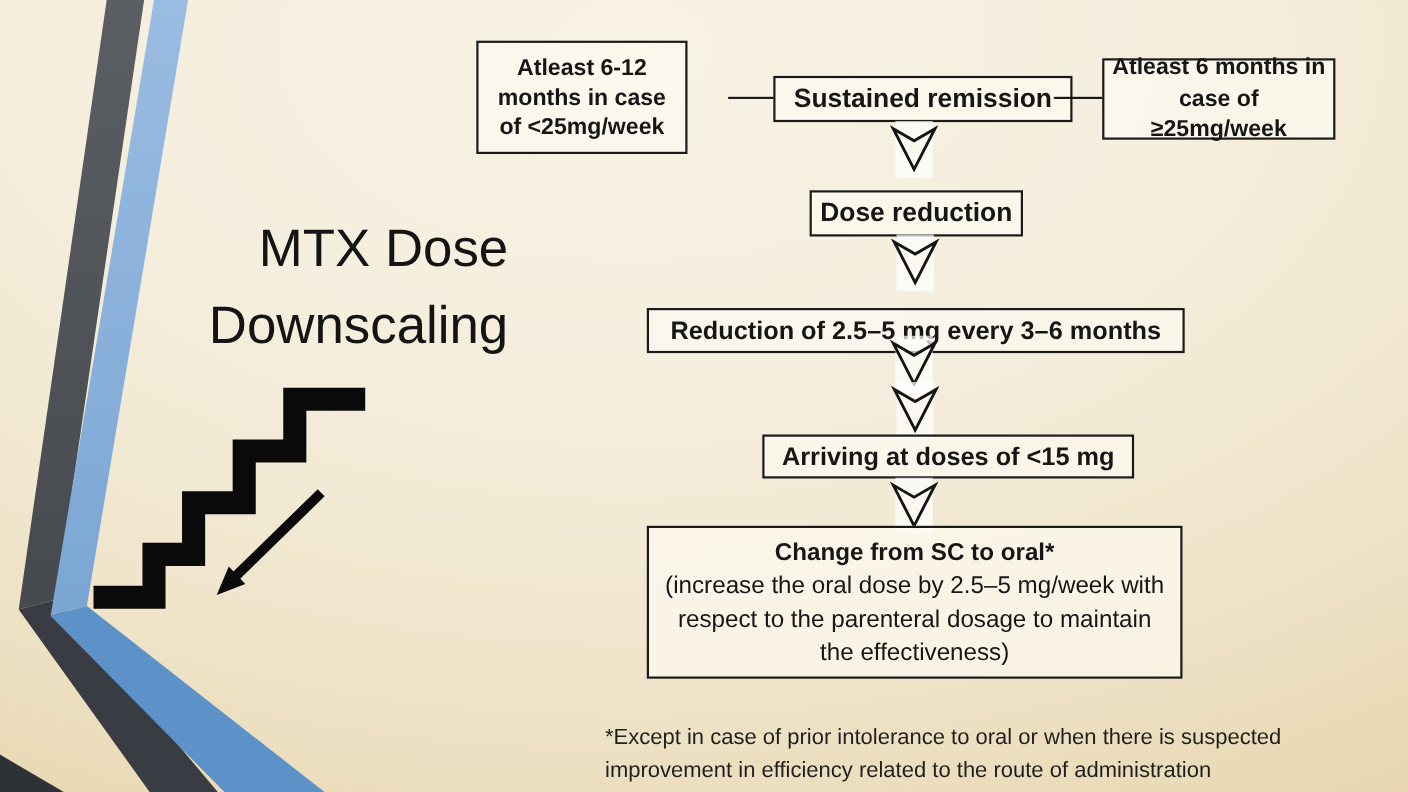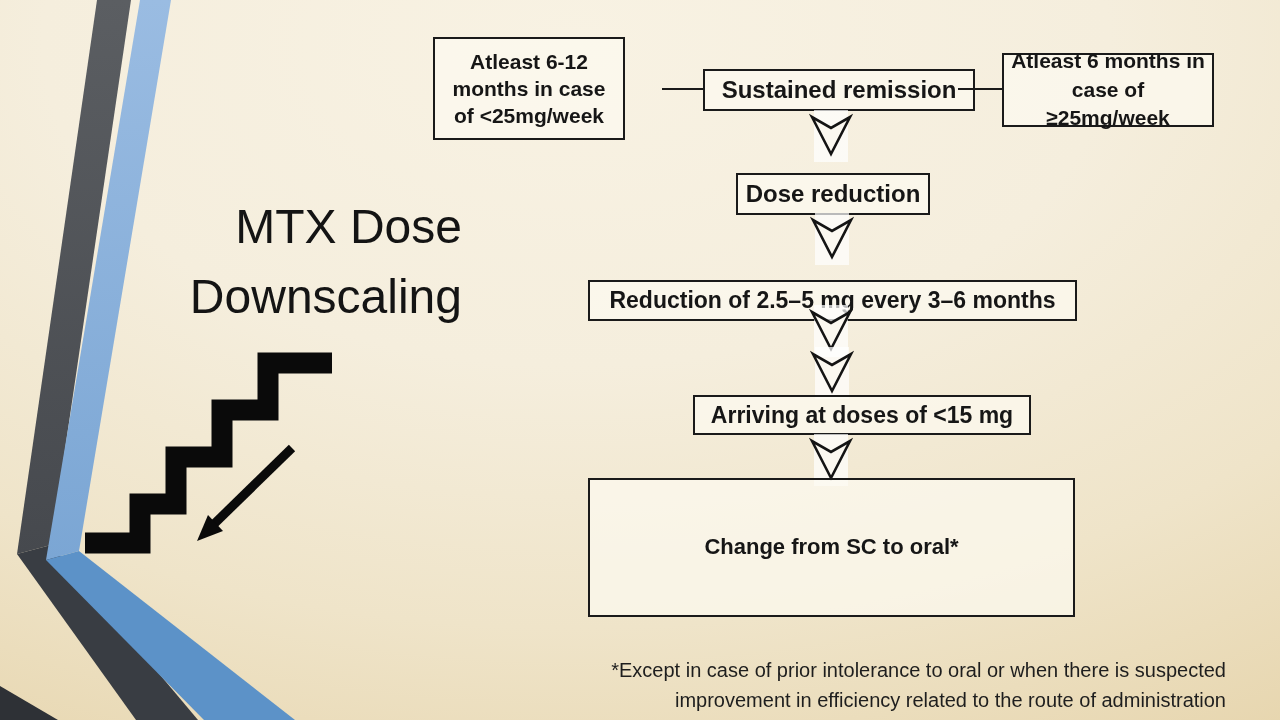--- a/index.html
+++ b/index.html
@@ -39,21 +39,21 @@
   .conn-left{left:662px;top:88px;width:42px;}
   .conn-right{left:958px;top:88px;width:45px;}
   .chev{position:absolute;width:44px;height:52px;}
   .chev-1{left:809px;top:110px;}
   .chev-2{left:810px;top:213px;}
   .chev-3a{left:809px;top:305px;}
   .chev-3b{left:810px;top:347px;}
   .chev-4{left:809px;top:434px;}
   .footnote{
     position:absolute;left:550px;top:655px;width:676px;
-    font-size:20px;line-height:30px;text-align:right;color:#1e1e1e;
+    font-size:20px;line-height:30px;text-align:left;color:#1e1e1e;
   }
 </style>
 </head>
 <body>
 
 <div class="slide">
 
   <svg class="deco" viewBox="0 0 1280 720" aria-hidden="true">
     <defs>
       <linearGradient id="gDarkU" x1="0" y1="0" x2="0" y2="1">
@@ -128,17 +128,18 @@
     <span>Arriving at doses of &lt;15 mg</span>
   </div>
 
   <svg class="chev chev-4" viewBox="0 0 44 52" aria-hidden="true">
     <rect x="5" y="0" width="34" height="52" fill="rgba(255,255,255,0.7)"></rect>
     <polygon points="3,7 22,44 41,7 22,18" fill="#fbf8f0" stroke="#141414" stroke-width="2.6" stroke-linejoin="miter"></polygon>
   </svg>
 
   <div class="box box-final">
     <div class="final-heading">Change from SC to oral*</div>
+    <div>(increase the oral dose by 2.5–5 mg/week with respect to the parenteral dosage to maintain the effectiveness)</div>
   </div>
 
   <div class="footnote">*Except in case of prior intolerance to oral or when there is suspected improvement in efficiency related to the route of administration</div>
 
 </div>
 
 </body></html>

